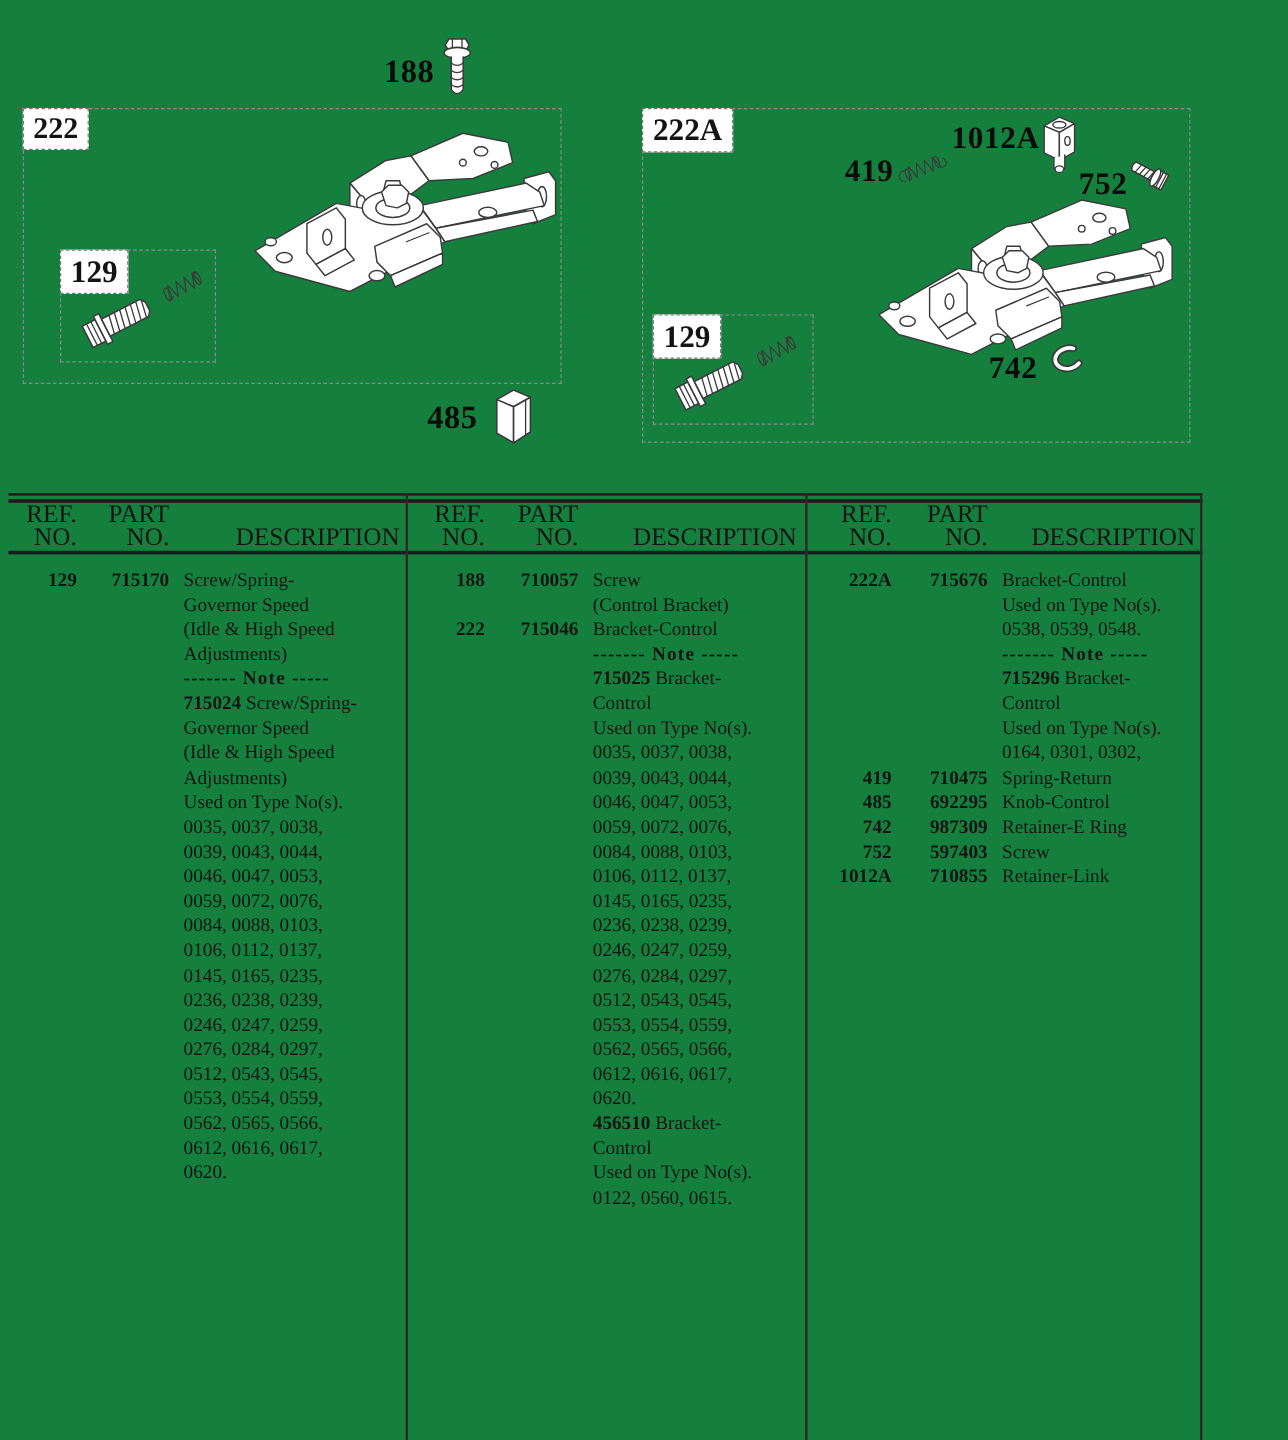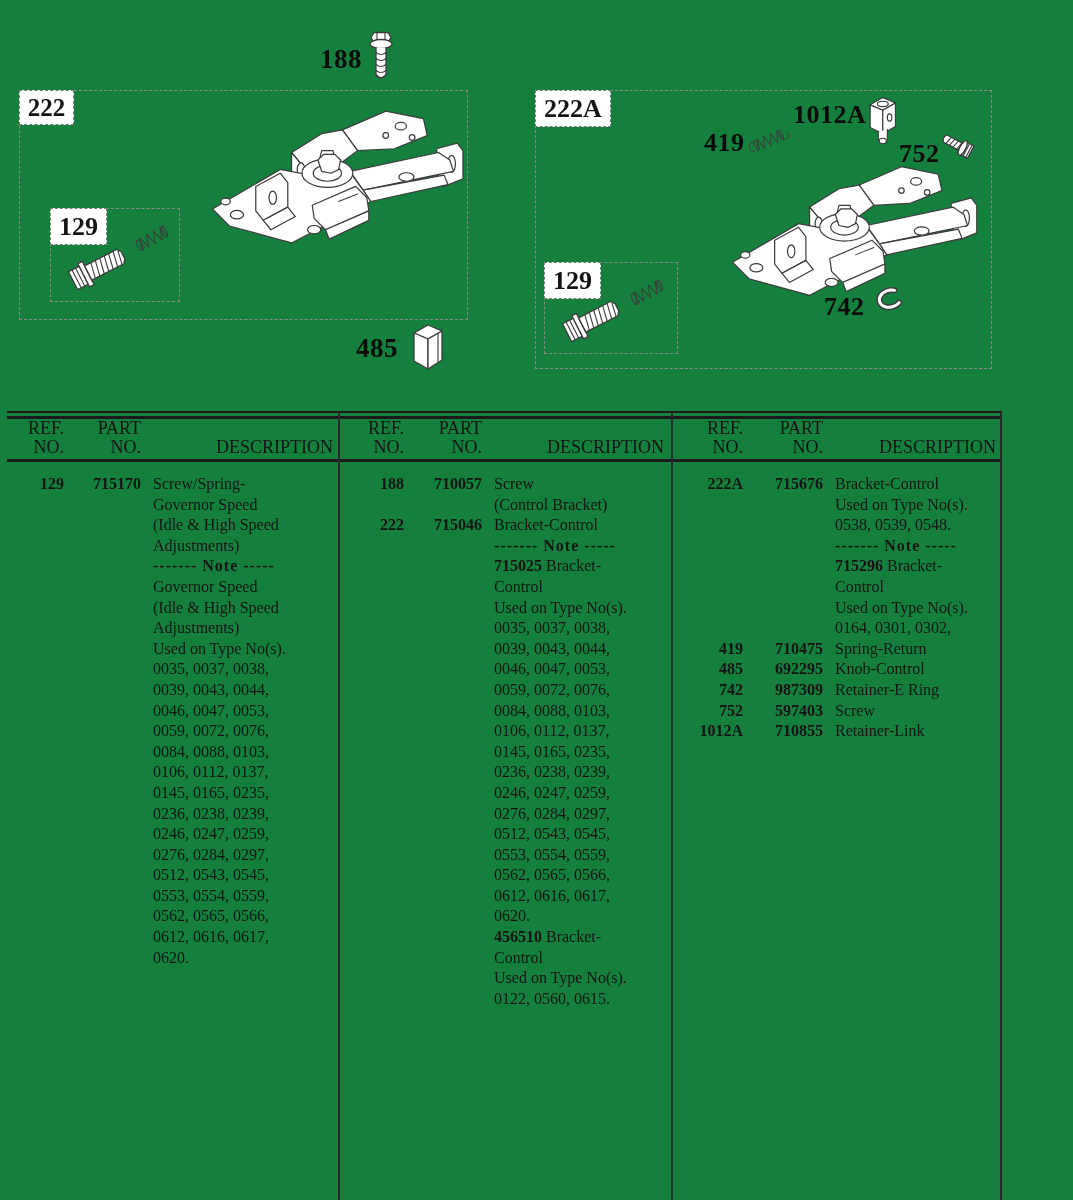--- a/index.html
+++ b/index.html
@@ -20,21 +20,21 @@
     white-space:nowrap;
   }
   .f27{font-size:27px;} .f26{font-size:26px;} .f24{font-size:25px;}
   .icon{position:absolute;overflow:visible;}
   svg .art{fill:#ffffff;stroke:#3b3b3b;stroke-width:1.3;stroke-linejoin:round;stroke-linecap:round;}
   svg .thin{fill:none;stroke:#3b3b3b;stroke-width:1.1;stroke-linejoin:round;stroke-linecap:round;}
   
   .hrule{position:absolute;left:7px;width:995px;background:#1c1c1c;}
   .vrule{position:absolute;top:412px;height:788px;width:2px;background:#2a2a2a;}
   .hdr,.colbody{position:absolute;}
-  .hdr{top:419px;font-size:18px;}
+  .hdr{top:419px;font-size:21px;}
   .hdr .tline{line-height:19px;}
   .colbody{top:474px;font-size:16px;}
   .tline{
     display:grid;grid-template-columns:var(--refw) var(--partw) 1fr;
     line-height:20.6px;white-space:nowrap;
   }
   .c-ref{text-align:right;font-weight:bold;}
   .c-part{text-align:right;font-weight:bold;}
   .c-desc{padding-left:12px;}
   .c-desc b{font-weight:bold;}
@@ -304,20 +304,25 @@
         <span class="c-desc">Adjustments)</span>
       </div>
       <div class="tline">
         <span class="c-ref"></span>
         <span class="c-part"></span>
         <span class="c-desc note">------- Note -----</span>
       </div>
       <div class="tline">
         <span class="c-ref"></span>
         <span class="c-part"></span>
+        <span class="c-desc"><b>715024</b> Screw/Spring-</span>
+      </div>
+      <div class="tline">
+        <span class="c-ref"></span>
+        <span class="c-part"></span>
         <span class="c-desc">Governor Speed</span>
       </div>
       <div class="tline">
         <span class="c-ref"></span>
         <span class="c-part"></span>
         <span class="c-desc">(Idle &amp; High Speed</span>
       </div>
       <div class="tline">
         <span class="c-ref"></span>
         <span class="c-part"></span>

